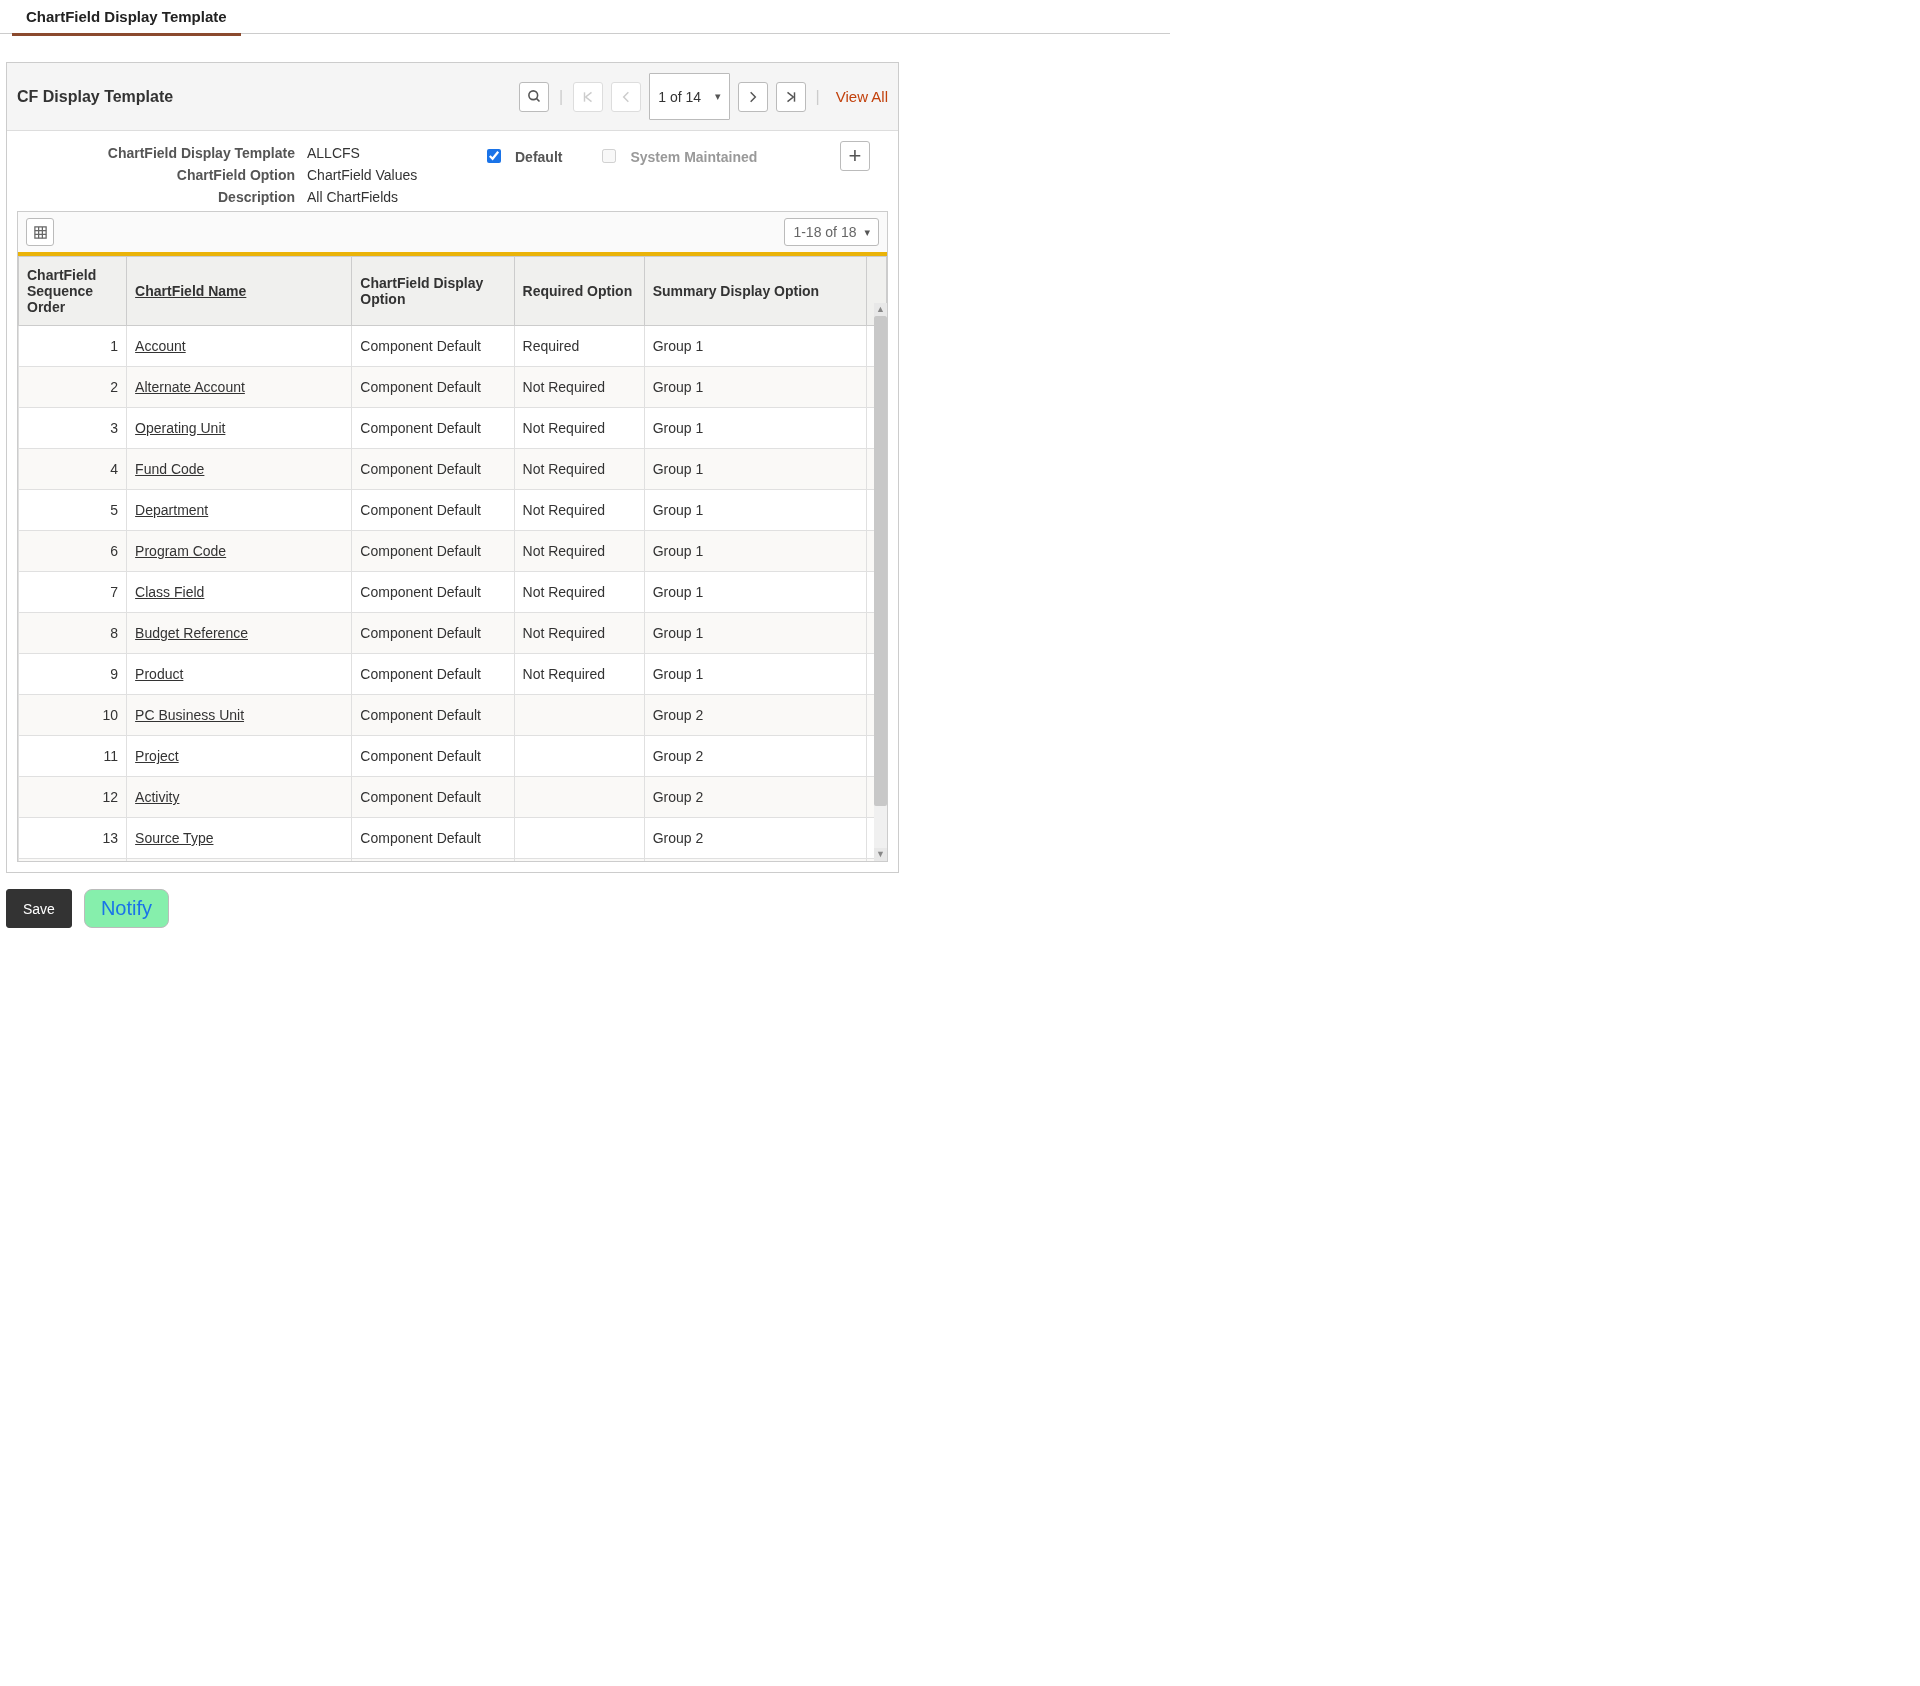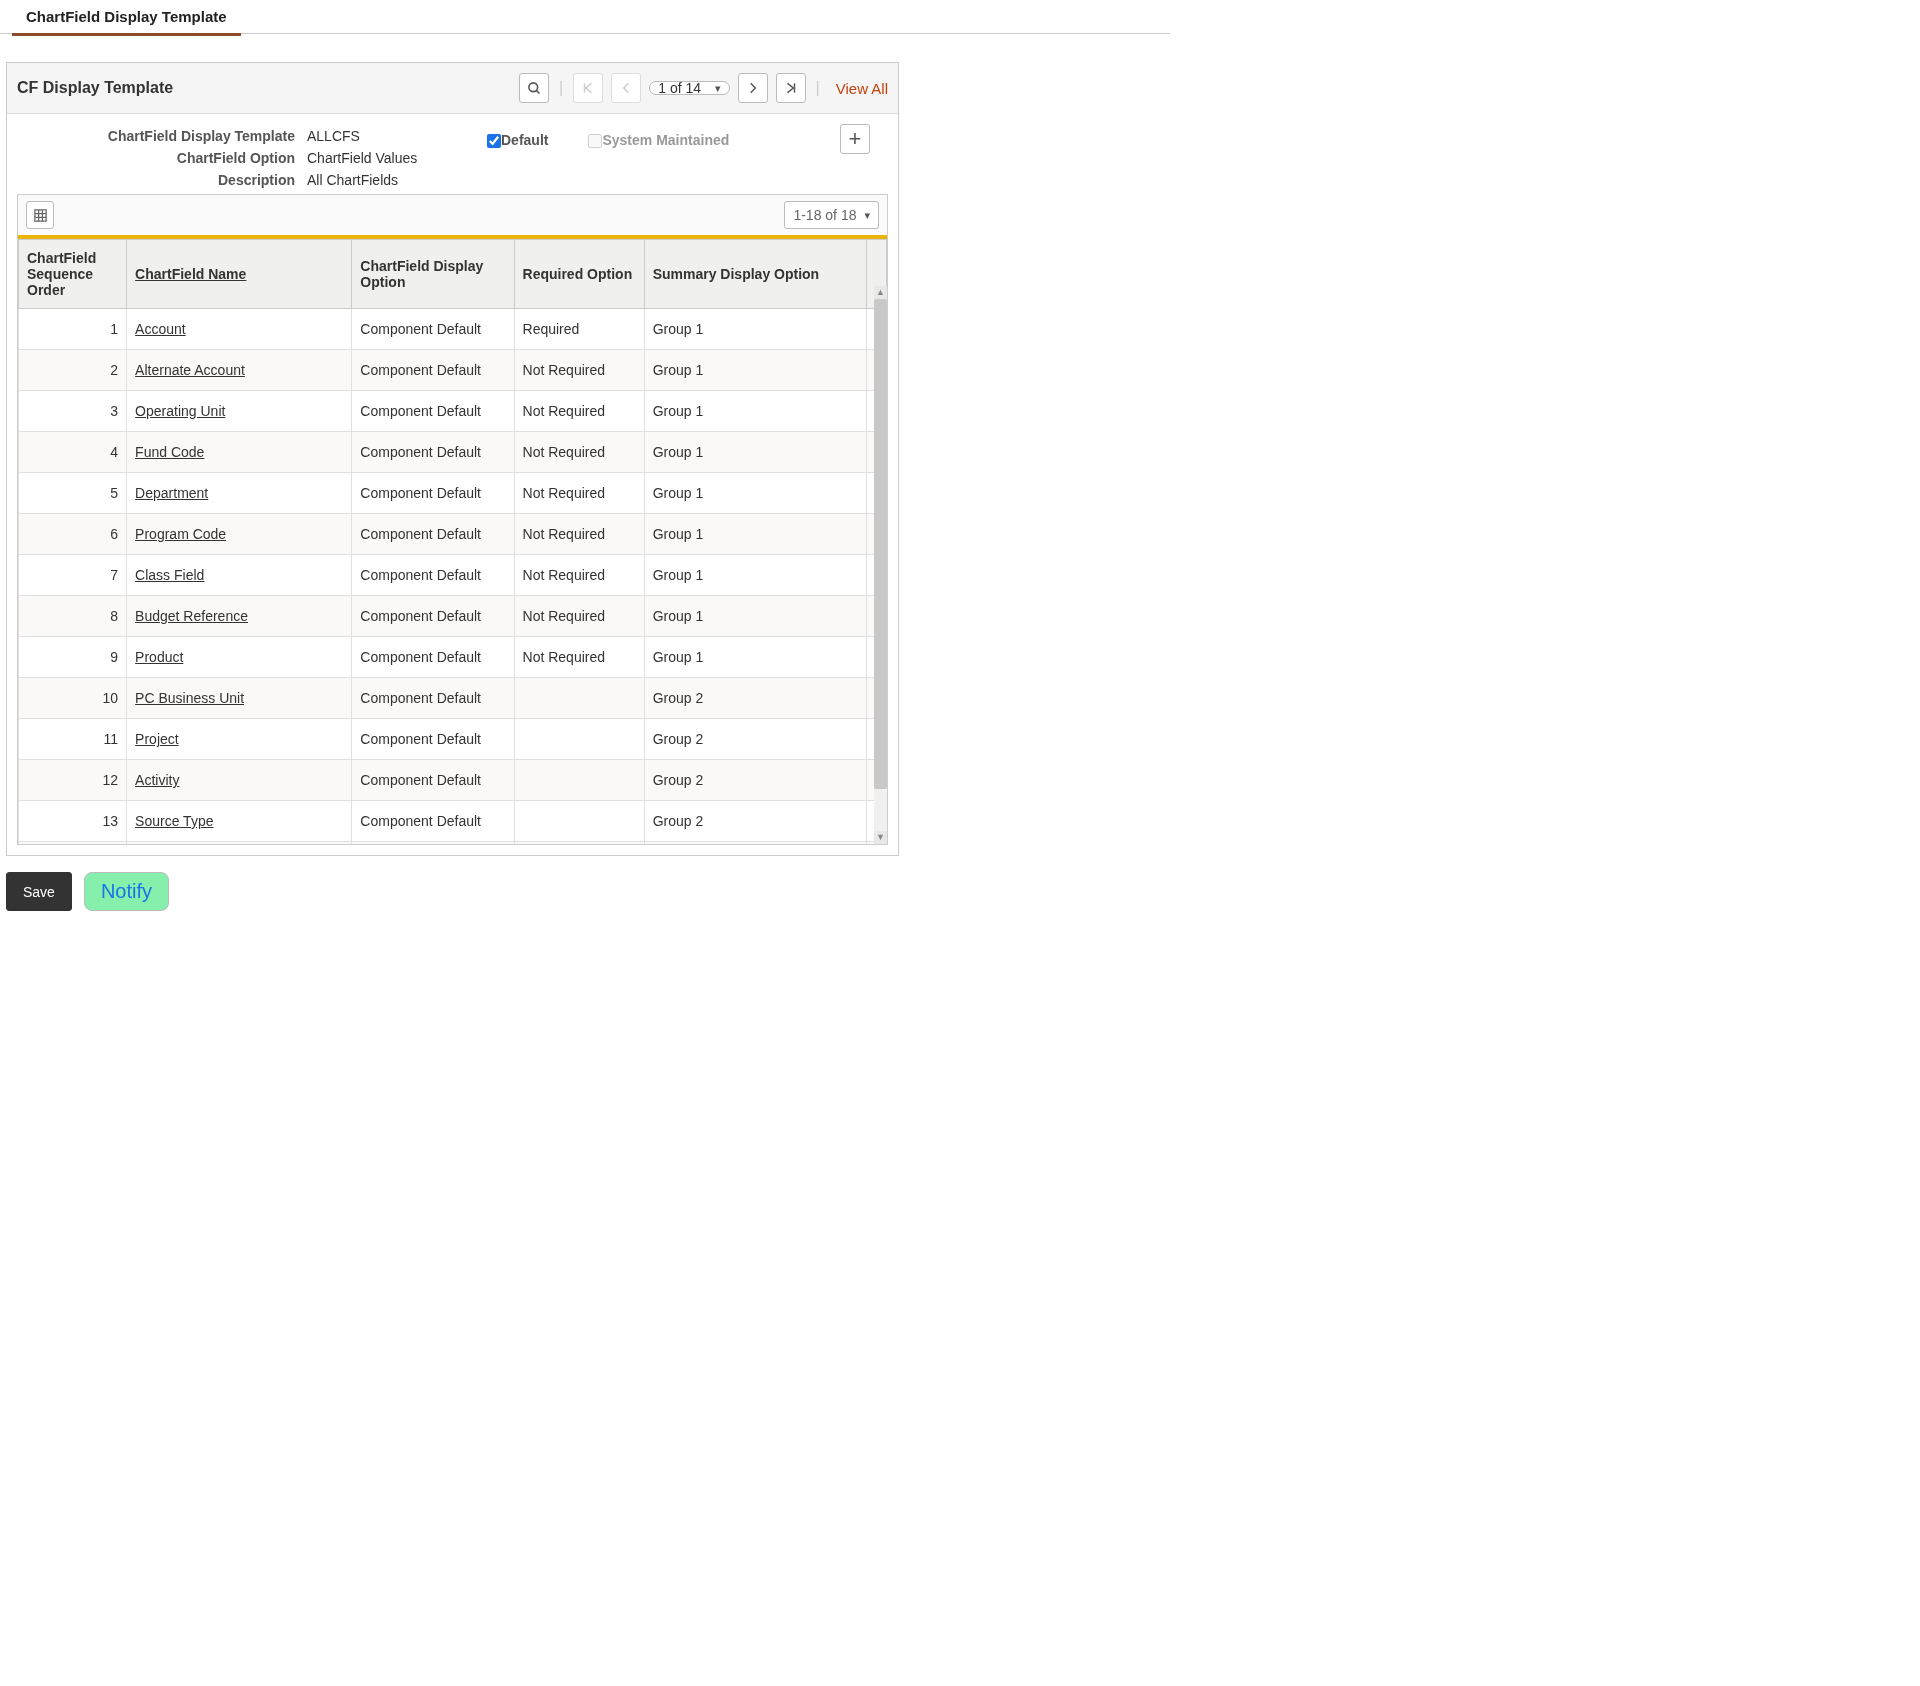--- a/index.html
+++ b/index.html
@@ -69,22 +69,22 @@
   border-color: #ddd;
   cursor: default;
 }
 .vr-divider {
   color: #ccc;
   font-size: 16px;
   margin: 0 2px;
 }
 .pager-select {
   border: 1px solid #bbb;
-  border-radius: 11px;
-  height: 14px;
+  border-radius: 1px;
+  height: 47px;
   padding: 0 8px;
   font-size: 14px;
   cursor: pointer;
   display: flex;
   align-items: center;
   gap: 14px;
   background: #fff;
 }
 .chev-down {
   font-size: 11px;
@@ -123,22 +123,22 @@
   color: #333;
 }
 .form-checks {
   display: flex;
   gap: 40px;
   align-items: center;
   padding-top: 4px;
 }
 .check-group {
   display: flex;
-  align-items: flex-end;
-  gap: 0;
+  align-items: flex-start;
+  gap: 14px;
 }
 .check-label {
   font-weight: bold;
   color: #555;
 }
 .check-label.disabled {
   color: #999;
 }
 .add-btn {
   position: absolute;

